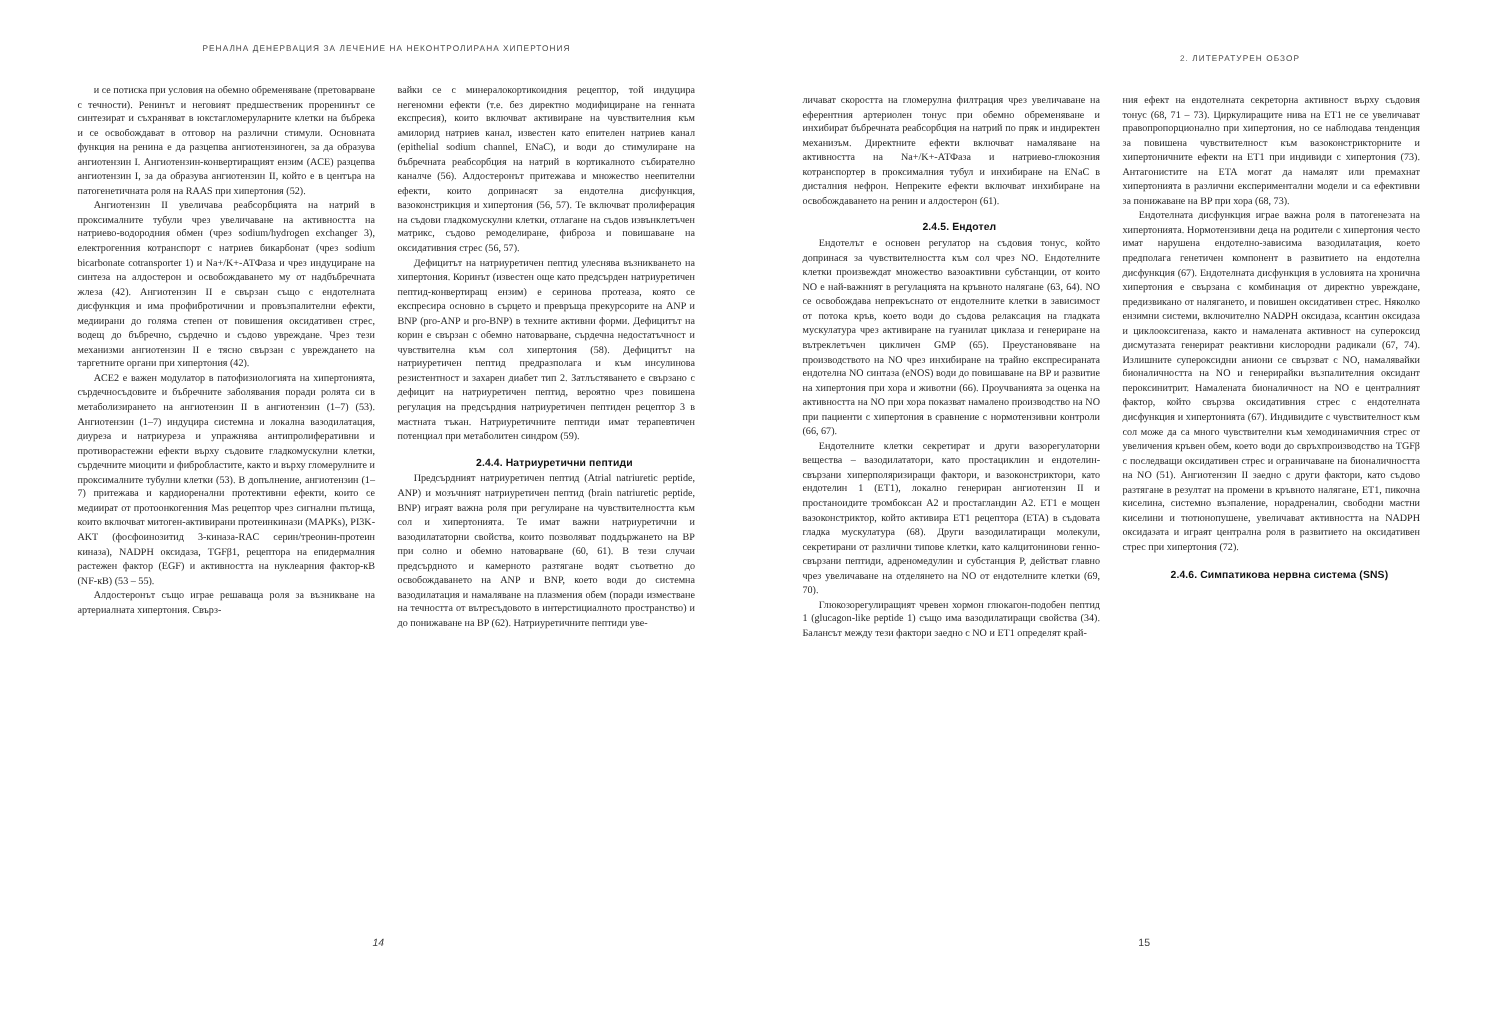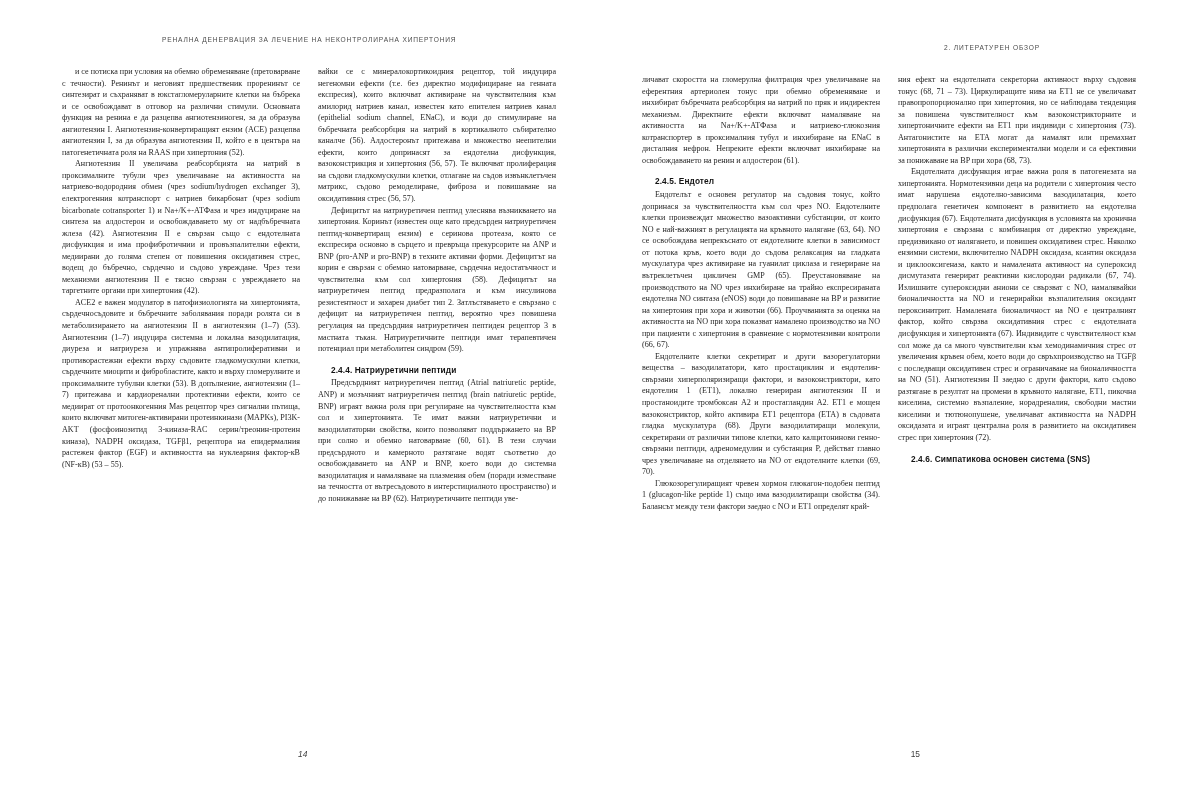--- a/index.html
+++ b/index.html
@@ -57,21 +57,21 @@
   .col p.cont{ text-indent:0; }
   .col p + p{ margin-top:0; }
 
   h3.section{
     font-family:"Liberation Sans", sans-serif;
     font-size:8.3px;
     font-weight:bold;
     line-height:11.8px;
     margin:10px 0 1px 0;
     text-indent:13px;
-    text-align:left;
+    text-align:center;
     color:#131313;
     letter-spacing:0.1px;
   }
 
   .pagenum{
     position:absolute;
     bottom:48px;
     font-family:"Liberation Sans", sans-serif;
     font-size:8.4px;
     color:#3c3c3c;
@@ -93,20 +93,21 @@
 
   <div class="page page-left">
     <div class="runhead runhead-left">РЕНАЛНА ДЕНЕРВАЦИЯ ЗА ЛЕЧЕНИЕ НА НЕКОНТРОЛИРАНА ХИПЕРТОНИЯ</div>
 
     <div class="cols">
 
       <div class="col">
         <p>и се потиска при условия на обемно обременяване (претоварване с течности). Ренинът и неговият предшественик проренинът се синтезират и съхраняват в юкстагломеруларните клетки на бъбрека и се освобождават в отговор на различни стимули. Основната функция на ренина е да разцепва ангиотензиноген, за да образува ангиотензин I. Ангиотензин-конвертиращият ензим (ACE) разцепва ангиотензин I, за да образува ангиотензин II, който е в центъра на патогенетичната роля на RAAS при хипертония (52).</p>
         <p>Ангиотензин II увеличава реабсорбцията на натрий в проксималните тубули чрез увеличаване на активността на натриево-водородния обмен (чрез sodium/hydrogen exchanger 3), електрогенния котранспорт с натриев бикарбонат (чрез sodium bicarbonate cotransporter 1) и Na+/K+-АТФаза и чрез индуциране на синтеза на алдостерон и освобождаването му от надбъбречната жлеза (42). Ангиотензин II е свързан също с ендотелната дисфункция и има профибротичнии и провъзпалителни ефекти, медиирани до голяма степен от повишения оксидативен стрес, водещ до бъбречно, сърдечно и съдово увреждане. Чрез тези механизми ангиотензин II е тясно свързан с увреждането на таргетните органи при хипертония (42).</p>
         <p>ACE2 е важен модулатор в патофизиологията на хипертонията, сърдечносъдовите и бъбречните заболявания поради ролята си в метаболизирането на ангиотензин II в ангиотензин (1–7) (53). Ангиотензин (1–7) индуцира системна и локална вазодилатация, диуреза и натриуреза и упражнява антипролиферативни и противорастежни ефекти върху съдовите гладкомускулни клетки, сърдечните миоцити и фибробластите, както и върху гломерулните и проксималните тубулни клетки (53). В допълнение, ангиотензин (1–7) притежава и кардиоренални протективни ефекти, които се медиират от протоонкогенния Mas рецептор чрез сигнални пътища, които включват митоген-активирани протеинкинази (MAPKs), PI3K-AKT (фосфоинозитид 3-киназа-RAC серин/треонин-протеин киназа), NADPH оксидаза, TGFβ1, рецептора на епидермалния растежен фактор (EGF) и активността на нуклеарния фактор-кВ (NF-кВ) (53 – 55).</p>
+        <p>Алдостеронът също играе решаваща роля за възникване на артериалната хипертония. Свърз-</p>
       </div>
 
       <div class="col">
         <p class="cont">вайки се с минералокортикоидния рецептор, той индуцира негеномни ефекти (т.е. без директно модифициране на генната експресия), които включват активиране на чувствителния към амилорид натриев канал, известен като епителен натриев канал (epithelial sodium channel, ENaC), и води до стимулиране на бъбречната реабсорбция на натрий в кортикалното събирателно каналче (56). Алдостеронът притежава и множество неепителни ефекти, които допринасят за ендотелна дисфункция, вазоконстрикция и хипертония (56, 57). Те включват пролиферация на съдови гладкомускулни клетки, отлагане на съдов извънклетъчен матрикс, съдово ремоделиране, фиброза и повишаване на оксидативния стрес (56, 57).</p>
         <p>Дефицитът на натриуретичен пептид улеснява възникването на хипертония. Коринът (известен още като предсърден натриуретичен пептид-конвертиращ ензим) е серинова протеаза, която се експресира основно в сърцето и превръща прекурсорите на ANP и BNP (pro-ANP и pro-BNP) в техните активни форми. Дефицитът на корин е свързан с обемно натоварване, сърдечна недостатъчност и чувствителна към сол хипертония (58). Дефицитът на натриуретичен пептид предразполага и към инсулинова резистентност и захарен диабет тип 2. Затлъстяването е свързано с дефицит на натриуретичен пептид, вероятно чрез повишена регулация на предсърдния натриуретичен пептиден рецептор 3 в мастната тъкан. Натриуретичните пептиди имат терапевтичен потенциал при метаболитен синдром (59).</p>
         <h3 class="section">2.4.4. Натриуретични пептиди</h3>
         <p>Предсърдният натриуретичен пептид (Atrial natriuretic peptide, ANP) и мозъчният натриуретичен пептид (brain natriuretic peptide, BNP) играят важна роля при регулиране на чувствителността към сол и хипертонията. Те имат важни натриуретични и вазодилататорни свойства, които позволяват поддържането на BP при солно и обемно натоварване (60, 61). В тези случаи предсърдното и камерното разтягане водят съответно до освобождаването на ANP и BNP, което води до системна вазодилатация и намаляване на плазмения обем (поради изместване на течността от вътресъдовото в интерстициалното пространство) и до понижаване на BP (62). Натриуретичните пептиди уве-</p>
       </div>
 
     </div>
@@ -125,21 +126,21 @@
         <p class="cont">личават скоростта на гломерулна филтрация чрез увеличаване на еферентния артериолен тонус при обемно обременяване и инхибират бъбречната реабсорбция на натрий по пряк и индиректен механизъм. Директните ефекти включват намаляване на активността на Na+/K+-АТФаза и натриево-глюкозния котранспортер в проксималния тубул и инхибиране на ENaC в дисталния нефрон. Непреките ефекти включват инхибиране на освобождаването на ренин и алдостерон (61).</p>
         <h3 class="section">2.4.5. Ендотел</h3>
         <p>Ендотелът е основен регулатор на съдовия тонус, който допринася за чувствителността към сол чрез NO. Ендотелните клетки произвеждат множество вазоактивни субстанции, от които NO е най-важният в регулацията на кръвното налягане (63, 64). NO се освобождава непрекъснато от ендотелните клетки в зависимост от потока кръв, което води до съдова релаксация на гладката мускулатура чрез активиране на гуанилат циклаза и генериране на вътреклетъчен цикличен GMP (65). Преустановяване на производството на NO чрез инхибиране на трайно експресираната ендотелна NO синтаза (eNOS) води до повишаване на BP и развитие на хипертония при хора и животни (66). Проучванията за оценка на активността на NO при хора показват намалено производство на NO при пациенти с хипертония в сравнение с нормотензивни контроли (66, 67).</p>
         <p>Ендотелните клетки секретират и други вазорегулаторни вещества – вазодилататори, като простациклин и ендотелин-свързани хиперполяризиращи фактори, и вазоконстриктори, като ендотелин 1 (ET1), локално генериран ангиотензин II и простаноидите тромбоксан A2 и простагландин A2. ET1 е мощен вазоконстриктор, който активира ET1 рецептора (ETA) в съдовата гладка мускулатура (68). Други вазодилатиращи молекули, секретирани от различни типове клетки, като калцитонинови генно-свързани пептиди, адреномедулин и субстанция P, действат главно чрез увеличаване на отделянето на NO от ендотелните клетки (69, 70).</p>
         <p>Глюкозорегулиращият чревен хормон глюкагон-подобен пептид 1 (glucagon-like peptide 1) също има вазодилатиращи свойства (34). Балансът между тези фактори заедно с NO и ET1 определят край-</p>
       </div>
 
       <div class="col">
         <p class="cont">ния ефект на ендотелната секреторна активност върху съдовия тонус (68, 71 – 73). Циркулиращите нива на ET1 не се увеличават правопропорционално при хипертония, но се наблюдава тенденция за повишена чувствителност към вазоконстрикторните и хипертоничните ефекти на ET1 при индивиди с хипертония (73). Антагонистите на ETA могат да намалят или премахнат хипертонията в различни експериментални модели и са ефективни за понижаване на BP при хора (68, 73).</p>
         <p>Ендотелната дисфункция играе важна роля в патогенезата на хипертонията. Нормотензивни деца на родители с хипертония често имат нарушена ендотелно-зависима вазодилатация, което предполага генетичен компонент в развитието на ендотелна дисфункция (67). Ендотелната дисфункция в условията на хронична хипертония е свързана с комбинация от директно увреждане, предизвикано от налягането, и повишен оксидативен стрес. Няколко ензимни системи, включително NADPH оксидаза, ксантин оксидаза и циклооксигеназа, както и намалената активност на супероксид дисмутазата генерират реактивни кислородни радикали (67, 74). Излишните супероксидни аниони се свързват с NO, намалявайки бионаличността на NO и генерирайки възпалителния оксидант пероксинитрит. Намалената бионаличност на NO е централният фактор, който свързва оксидативния стрес с ендотелната дисфункция и хипертонията (67). Индивидите с чувствителност към сол може да са много чувствителни към хемодинамичния стрес от увеличения кръвен обем, което води до свръхпроизводство на TGFβ с последващи оксидативен стрес и ограничаване на бионаличността на NO (51). Ангиотензин II заедно с други фактори, като съдово разтягане в резултат на промени в кръвното налягане, ET1, пикочна киселина, системно възпаление, норадреналин, свободни мастни киселини и тютюнопушене, увеличават активността на NADPH оксидазата и играят централна роля в развитието на оксидативен стрес при хипертония (72).</p>
-        <h3 class="section">2.4.6. Симпатикова основен система (SNS)</h3>
+        <h3 class="section">2.4.6. Симпатикова нервна система (SNS)</h3>
       </div>
 
     </div>
 
     <div class="pagenum pagenum-right">15</div>
   </div>
 
 </div>
 
 </body></html>

